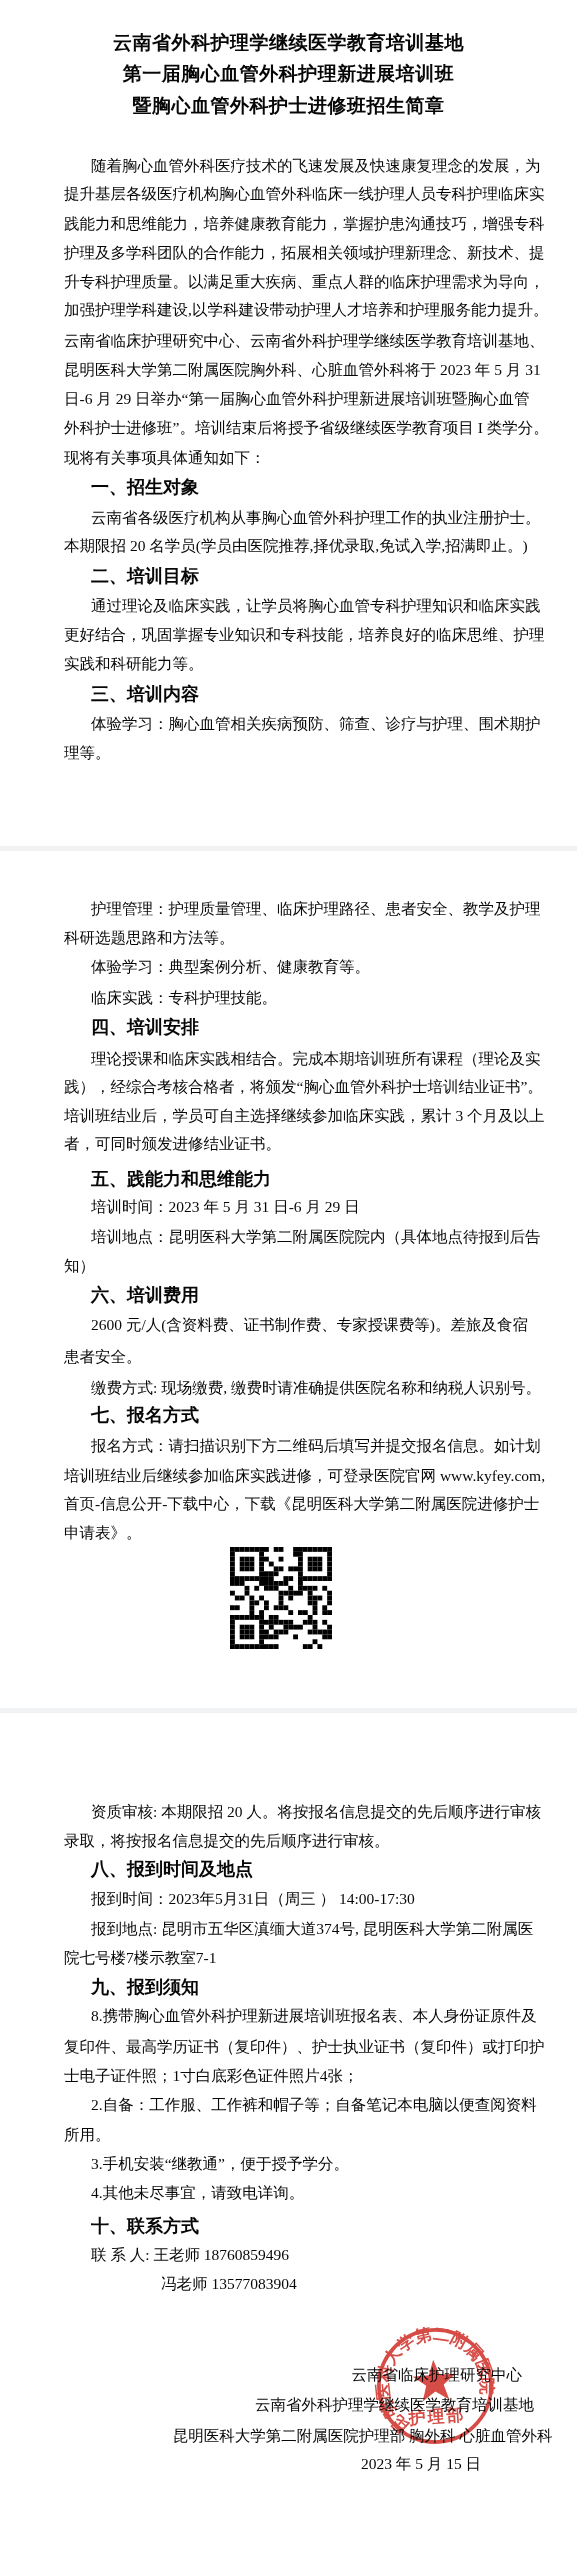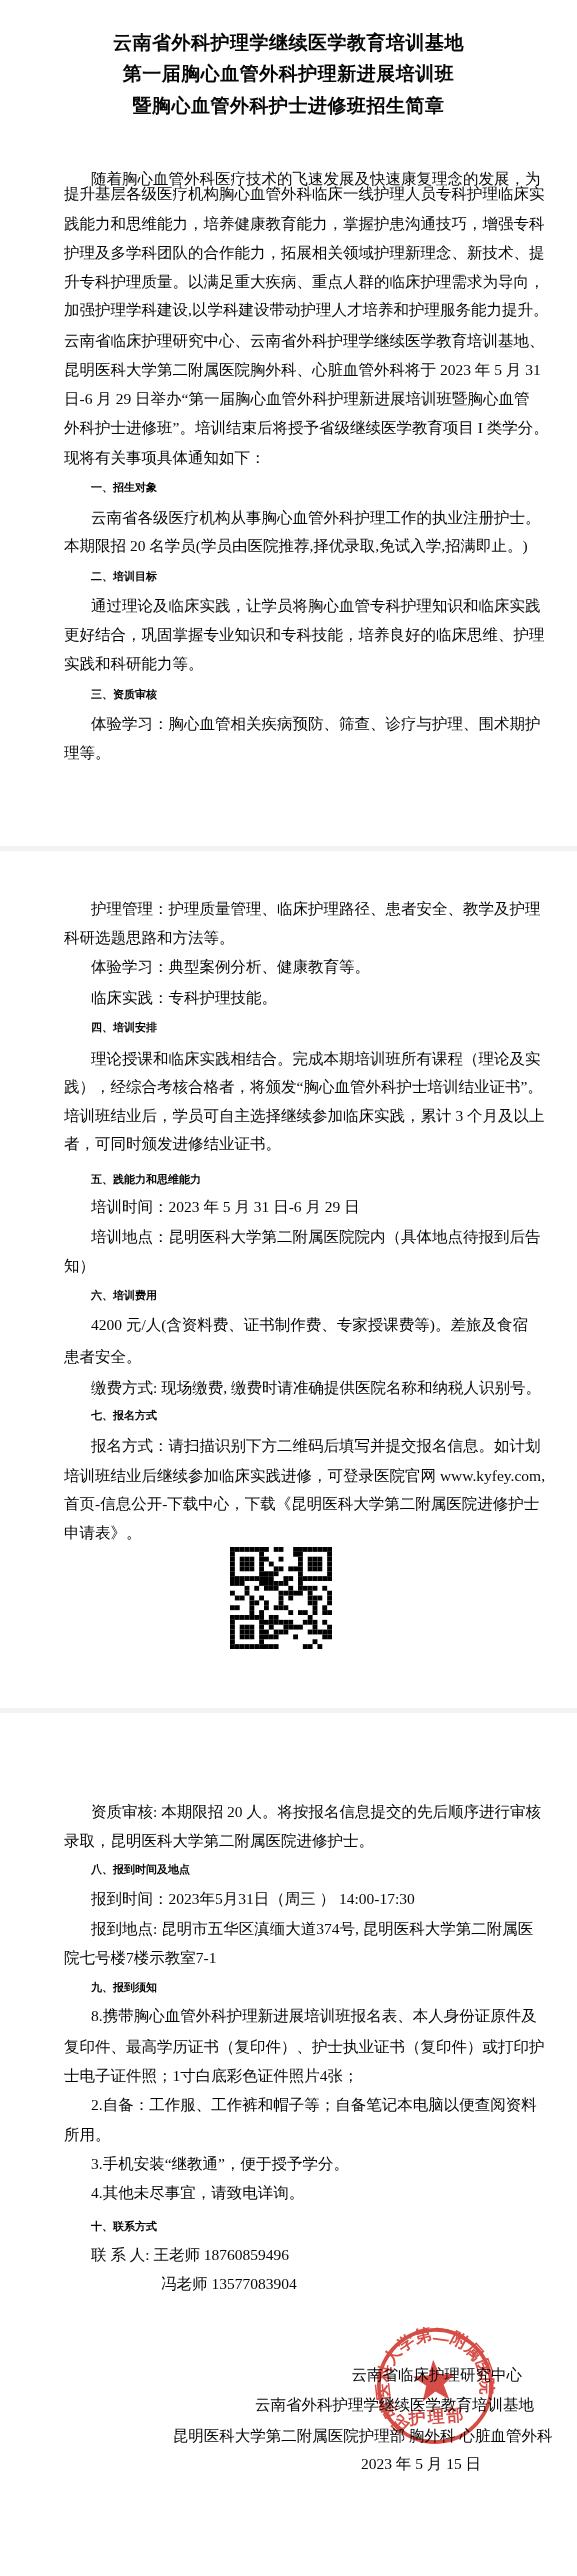--- a/index.html
+++ b/index.html
@@ -2,58 +2,58 @@
 <html style="font-size:8.5px"><head>
 <meta charset="utf-8">
 <style>
   html,body{margin:0;padding:0;background:#ffffff;}
   body{width:577px;height:2576px;position:relative;overflow:hidden;
        font-family:"Liberation Serif","DejaVu Serif",serif;color:#070707;}
   .t{position:absolute;left:0;width:577px;text-align:center;font-weight:bold;
      font-size:19px;line-height:22.4px;letter-spacing:0.5px;white-space:nowrap;}
   .ln{position:absolute;left:64px;font-size:15.5px;line-height:17px;white-space:nowrap;}
   .ind{left:91px;}
-  .h{position:absolute;left:91px;font-weight:bold;font-size:11px;line-height:16px;
+  .h{position:absolute;left:91px;font-weight:bold;font-size:18px;line-height:16px;
      font-family:"Liberation Sans","DejaVu Sans",sans-serif;white-space:nowrap;}
   .sig{position:absolute;font-size:15.5px;line-height:17px;white-space:nowrap;}
   .band{position:absolute;left:0;width:577px;height:4.8px;background:#f1f2f3;}
   .qr{position:absolute;left:230px;top:1547px;width:102px;height:102px;}
   .seal{position:absolute;left:373px;top:2324px;width:124px;height:124px;
         mix-blend-mode:multiply;opacity:.88;transform:rotate(-4deg);}
   .seal text{font-family:"Liberation Sans","DejaVu Sans",sans-serif;font-weight:bold;}
 </style>
 </head>
 <body>
 
 <div class="t" style="top:32px">云南省外科护理学继续医学教育培训基地</div>
 <div class="t" style="top:63px">第一届胸心血管外科护理新进展培训班</div>
 <div class="t" style="top:95px">暨胸心血管外科护士进修班招生简章</div>
 
-<div class="ln ind" style="top:170px">随着胸心血管外科医疗技术的飞速发展及快速康复理念的发展，为</div>
+<div class="ln ind" style="top:157px">随着胸心血管外科医疗技术的飞速发展及快速康复理念的发展，为</div>
 <div class="ln" style="top:185px">提升基层各级医疗机构胸心血管外科临床一线护理人员专科护理临床实</div>
 <div class="ln" style="top:215px">践能力和思维能力，培养健康教育能力，掌握护患沟通技巧，增强专科</div>
 <div class="ln" style="top:244px">护理及多学科团队的合作能力，拓展相关领域护理新理念、新技术、提</div>
 <div class="ln" style="top:273px">升专科护理质量。以满足重大疾病、重点人群的临床护理需求为导向，</div>
 <div class="ln" style="top:301px">加强护理学科建设,以学科建设带动护理人才培养和护理服务能力提升。</div>
 <div class="ln" style="top:332px">云南省临床护理研究中心、云南省外科护理学继续医学教育培训基地、</div>
 <div class="ln" style="top:361px">昆明医科大学第二附属医院胸外科、心脏血管外科将于 2023 年 5 月 31</div>
 <div class="ln" style="top:390px">日-6 月 29 日举办“第一届胸心血管外科护理新进展培训班暨胸心血管</div>
 <div class="ln" style="top:419px">外科护士进修班”。培训结束后将授予省级继续医学教育项目 I 类学分。</div>
 <div class="ln" style="top:449px">现将有关事项具体通知如下：</div>
 
 <div class="h" style="top:479px">一、招生对象</div>
 <div class="ln ind" style="top:509px">云南省各级医疗机构从事胸心血管外科护理工作的执业注册护士。</div>
 <div class="ln" style="top:537px">本期限招 20 名学员(学员由医院推荐,择优录取,免试入学,招满即止。)</div>
 
 <div class="h" style="top:568px">二、培训目标</div>
 <div class="ln ind" style="top:597px">通过理论及临床实践，让学员将胸心血管专科护理知识和临床实践</div>
 <div class="ln" style="top:626px">更好结合，巩固掌握专业知识和专科技能，培养良好的临床思维、护理</div>
 <div class="ln" style="top:655px">实践和科研能力等。</div>
 
-<div class="h" style="top:686px">三、资质审核</div>
+<div class="h" style="top:686px">三、培训内容</div>
 <div class="ln ind" style="top:715px">体验学习：胸心血管相关疾病预防、筛查、诊疗与护理、围术期护</div>
 <div class="ln" style="top:744px">理等。</div>
 
 <div class="band" style="top:846px"></div>
 
 <div class="ln ind" style="top:900px">护理管理：护理质量管理、临床护理路径、患者安全、教学及护理</div>
 <div class="ln" style="top:929px">科研选题思路和方法等。</div>
 <div class="ln ind" style="top:958px">体验学习：典型案例分析、健康教育等。</div>
 <div class="ln ind" style="top:989px">临床实践：专科护理技能。</div>
 
@@ -62,21 +62,21 @@
 <div class="ln" style="top:1078px">践），经综合考核合格者，将颁发“胸心血管外科护士培训结业证书”。</div>
 <div class="ln" style="top:1107px">培训班结业后，学员可自主选择继续参加临床实践，累计 3 个月及以上</div>
 <div class="ln" style="top:1135px">者，可同时颁发进修结业证书。</div>
 
 <div class="h" style="top:1171px">五、践能力和思维能力</div>
 <div class="ln ind" style="top:1198px">培训时间：2023 年 5 月 31 日-6 月 29 日</div>
 <div class="ln ind" style="top:1228px">培训地点：昆明医科大学第二附属医院院内（具体地点待报到后告</div>
 <div class="ln" style="top:1257px">知）</div>
 
 <div class="h" style="top:1287px">六、培训费用</div>
-<div class="ln ind" style="top:1316px">4200 元/人(含资料费、证书制作费、专家授课费等)。差旅及食宿</div>
+<div class="ln ind" style="top:1316px">2600 元/人(含资料费、证书制作费、专家授课费等)。差旅及食宿</div>
 <div class="ln" style="top:1348px">患者安全。</div>
 <div class="ln ind" style="top:1379px">缴费方式: 现场缴费, 缴费时请准确提供医院名称和纳税人识别号。</div>
 
 <div class="h" style="top:1407px">七、报名方式</div>
 <div class="ln ind" style="top:1437px">报名方式：请扫描识别下方二维码后填写并提交报名信息。如计划</div>
 <div class="ln" style="top:1467px">培训班结业后继续参加临床实践进修，可登录医院官网 www.kyfey.com,</div>
 <div class="ln" style="top:1495px">首页-信息公开-下载中心，下载《昆明医科大学第二附属医院进修护士</div>
 <div class="ln" style="top:1524px">申请表》。</div>
 
 <svg id="qr" class="qr" viewBox="0 0 189 189">
@@ -302,21 +302,21 @@
     <rect x="72" y="180" width="9" height="9" fill="#000"></rect>
     <rect x="81" y="180" width="9" height="9" fill="#000"></rect>
     <rect x="135" y="180" width="9" height="9" fill="#000"></rect>
     <rect x="144" y="180" width="9" height="9" fill="#000"></rect>
     <rect x="162" y="180" width="9" height="9" fill="#000"></rect>
   </svg>
 
 <div class="band" style="top:1708px"></div>
 
 <div class="ln ind" style="top:1803px">资质审核: 本期限招 20 人。将按报名信息提交的先后顺序进行审核</div>
-<div class="ln" style="top:1832px">录取，昆明医科大学第二附属医院进修护士。</div>
+<div class="ln" style="top:1832px">录取，将按报名信息提交的先后顺序进行审核。</div>
 
 <div class="h" style="top:1861px">八、报到时间及地点</div>
 <div class="ln ind" style="top:1890px">报到时间：2023年5月31日（周三 ）  14:00-17:30</div>
 <div class="ln ind" style="top:1920px">报到地点: 昆明市五华区滇缅大道374号, 昆明医科大学第二附属医</div>
 <div class="ln" style="top:1949px">院七号楼7楼示教室7-1</div>
 
 <div class="h" style="top:1979px">九、报到须知</div>
 <div class="ln ind" style="top:2007px">8.携带胸心血管外科护理新进展培训班报名表、本人身份证原件及</div>
 <div class="ln" style="top:2038px">复印件、最高学历证书（复印件）、护士执业证书（复印件）或打印护</div>
 <div class="ln" style="top:2067px">士电子证件照；1寸白底彩色证件照片4张；</div>

